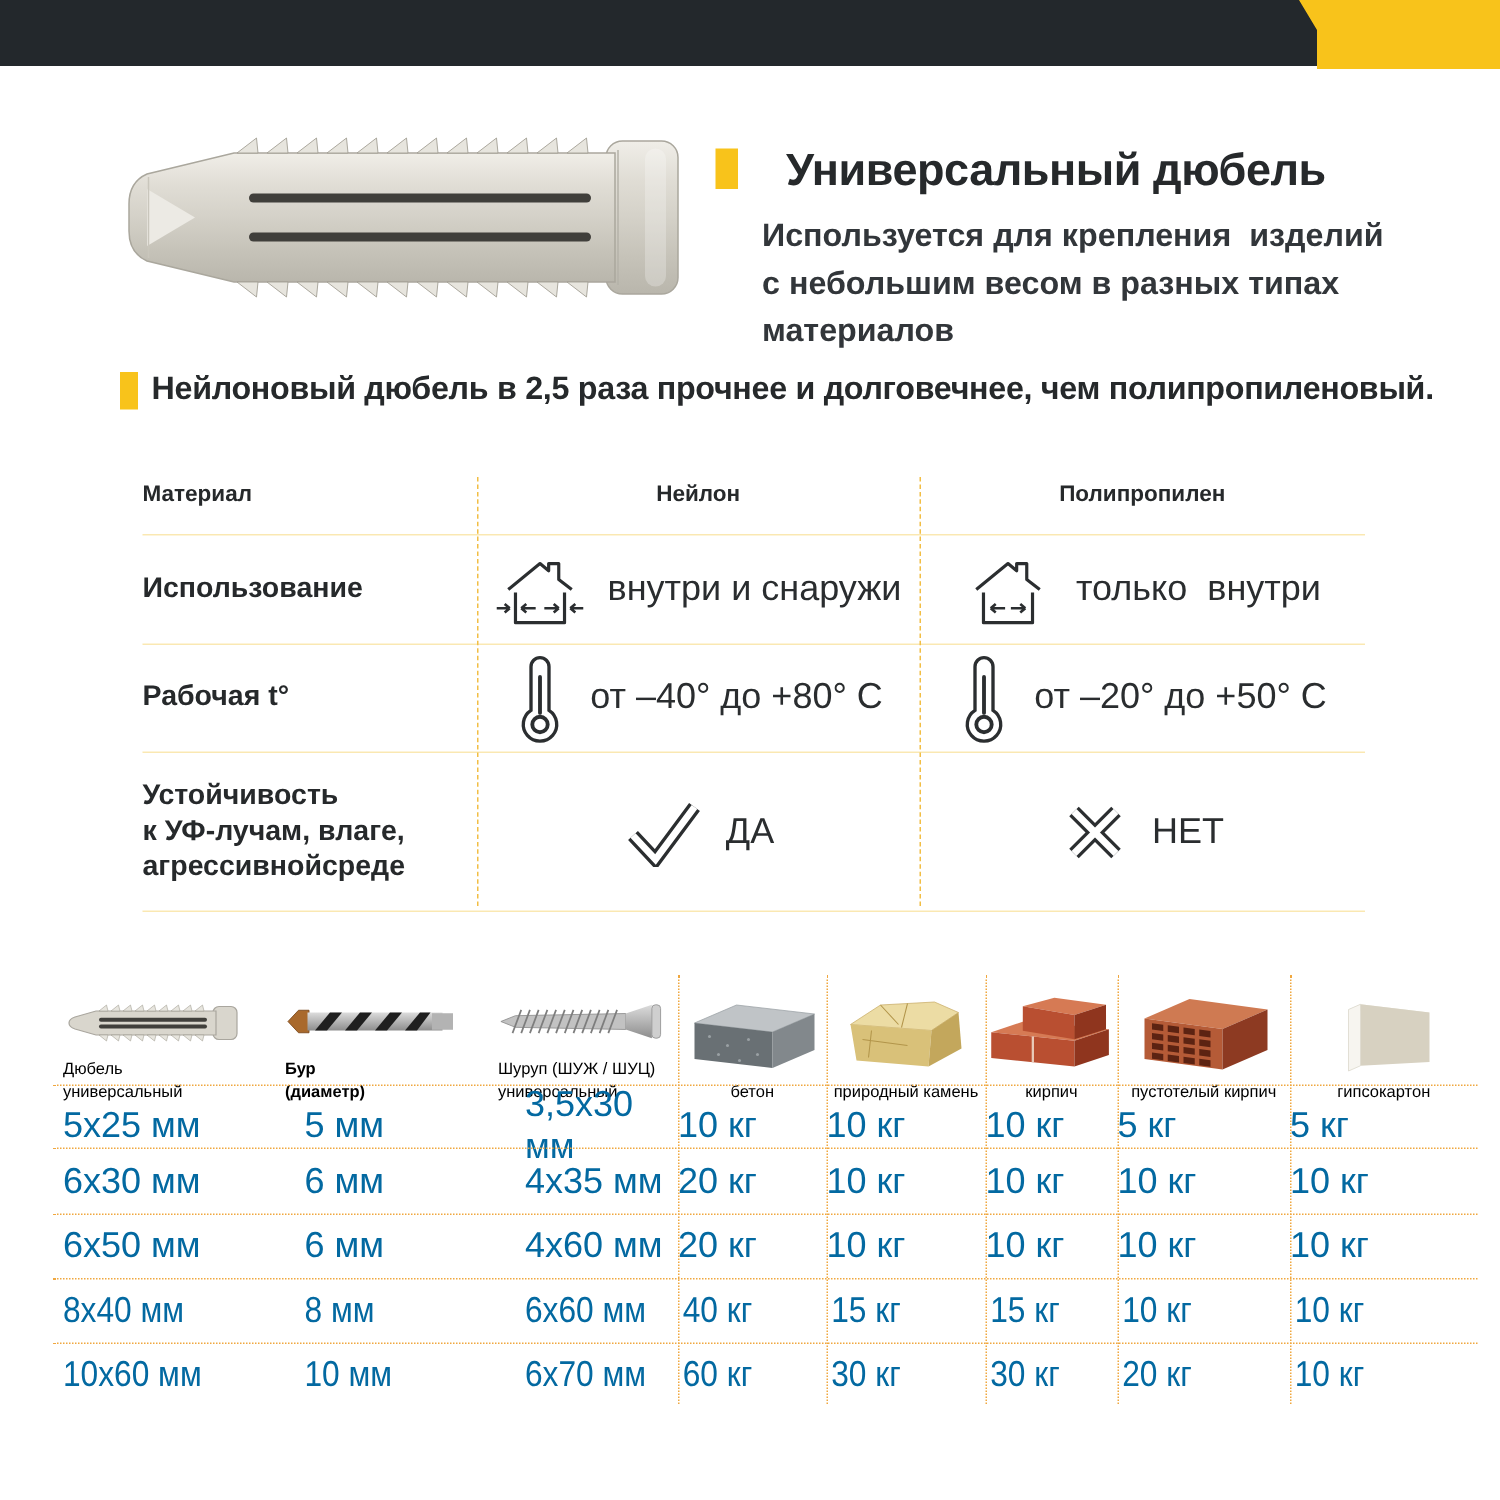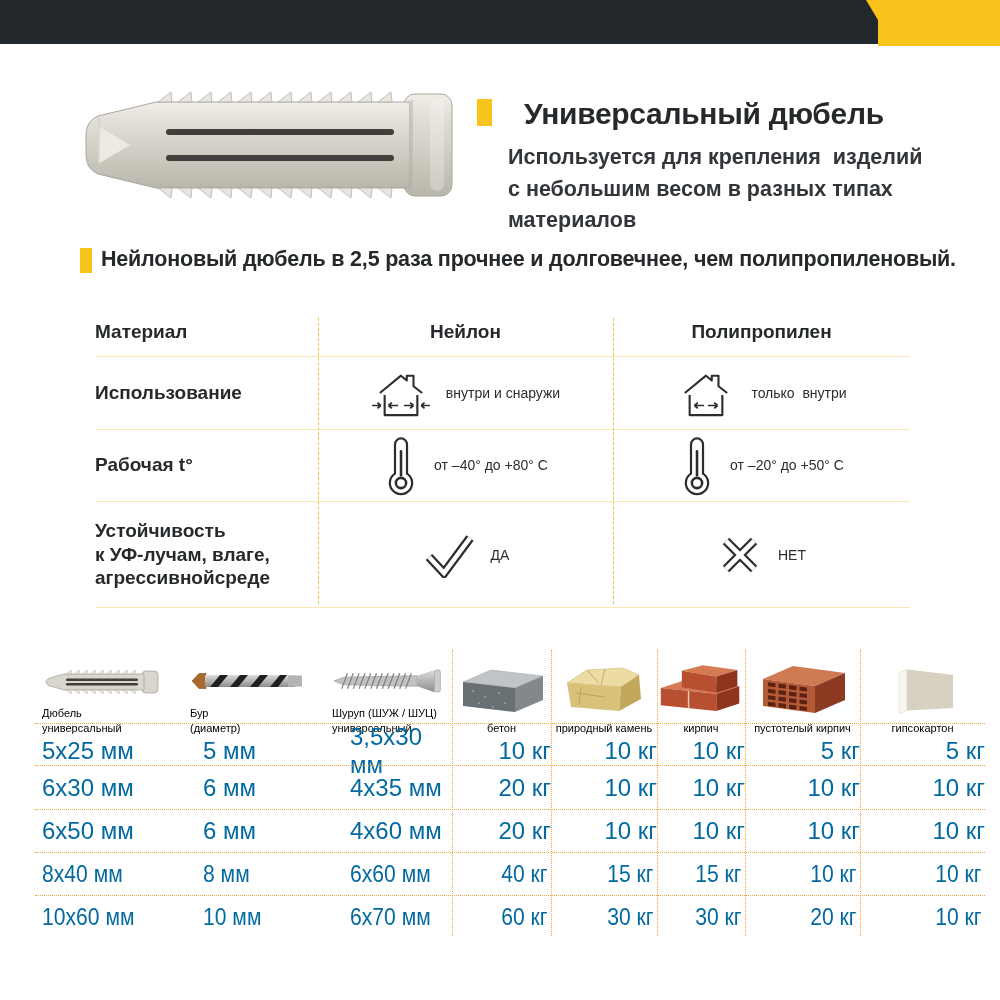--- a/index.html
+++ b/index.html
@@ -17,40 +17,40 @@
   .desc{position:absolute;left:508px;top:142px;font-size:21.5px;line-height:31.5px;color:#32363a;font-weight:bold;}
   .pre{white-space:pre-wrap;}
   
   .statement{position:absolute;left:80px;top:246px;display:flex;gap:9px;align-items:flex-end;width:900px;}
   .statement .marker{width:12px;height:25px;margin-top:1px;}
   .statement-text{font-size:21.5px;font-weight:bold;letter-spacing:-0.2px;line-height:27px;color:#26292b;}
   
   .cmp{position:absolute;left:95px;top:310px;width:815px;height:298px;}
   .cmp-grid{display:grid;grid-template-columns:223px 295px 297px;grid-template-rows:46px 73px 72px 107px;
         width:815px;height:298px;}
-  .cmp-h{font-size:19px;font-weight:bold;padding-top:11px;}
+  .cmp-h{font-size:15px;font-weight:bold;padding-top:11px;}
   .cmp-h.center{text-align:center;}
   .cmp-label{display:flex;flex-direction:column;justify-content:center;font-size:19px;font-weight:bold;line-height:23.5px;}
-  .cmp-val{display:flex;align-items:center;justify-content:center;gap:15px;font-size:14px;color:#2a2d2f;}
+  .cmp-val{display:flex;align-items:center;justify-content:center;gap:15px;font-size:24px;color:#2a2d2f;}
   .cmp-vline{position:absolute;top:8px;height:286px;width:0;border-left:1.6px dashed #f2be44;}
   .cmp-hline{position:absolute;left:0;width:815px;height:0;border-top:1.5px solid rgba(244,203,85,0.45);}
   
   .spec{position:absolute;left:35px;top:646px;width:950px;height:294px;}
   .spec-head,.srow{display:grid;grid-template-columns:150px 145px 122px 99px 106px 88px 115px 125px;}
   .spec-head{height:77px;}
   .sh{display:flex;flex-direction:column;justify-content:flex-end;}
   .sh-img{height:56px;display:flex;align-items:flex-end;}
   .sh-img.center{justify-content:center;}
   .sh-lab{font-size:11px;line-height:15px;color:#000000;margin-top:4px;padding-bottom:4px;}
   .sh-lab.center{text-align:center;}
   .sh-lab span{display:block;}
-  .pl1{padding-left:7px;}.pl2{padding-left:5px;}.pl3{padding-left:2px;}
+  .pl1{padding-left:7px;}.pl2{padding-left:5px;font-weight:bold;}.pl3{padding-left:2px;}
   .srow{height:43px;align-items:center;font-size:24px;color:#0369a1;}
   .sc.left1{padding-left:7px;}.sc.left2{padding-left:18px;}.sc.left3{padding-left:7px;margin-left:13px;}
-  .sc.num{text-align:right;}
+  .sc.num{text-align:left;}
   .srow.cond .sc span{display:inline-block;transform:scaleX(0.88);}
   .srow.cond .sc.num span{transform-origin:50% 50%;}
   .srow.cond .sc:not(.num) span{transform-origin:0 50%;}
   .spec-vline{position:absolute;top:4px;height:286px;width:0;border-left:1.6px dotted #f0a73f;}
   .spec-hline{position:absolute;left:0;width:950px;height:0;border-top:1.6px dotted #f0a73f;}
 </style>
 </head>
 <body>
 
 <div class="page">

